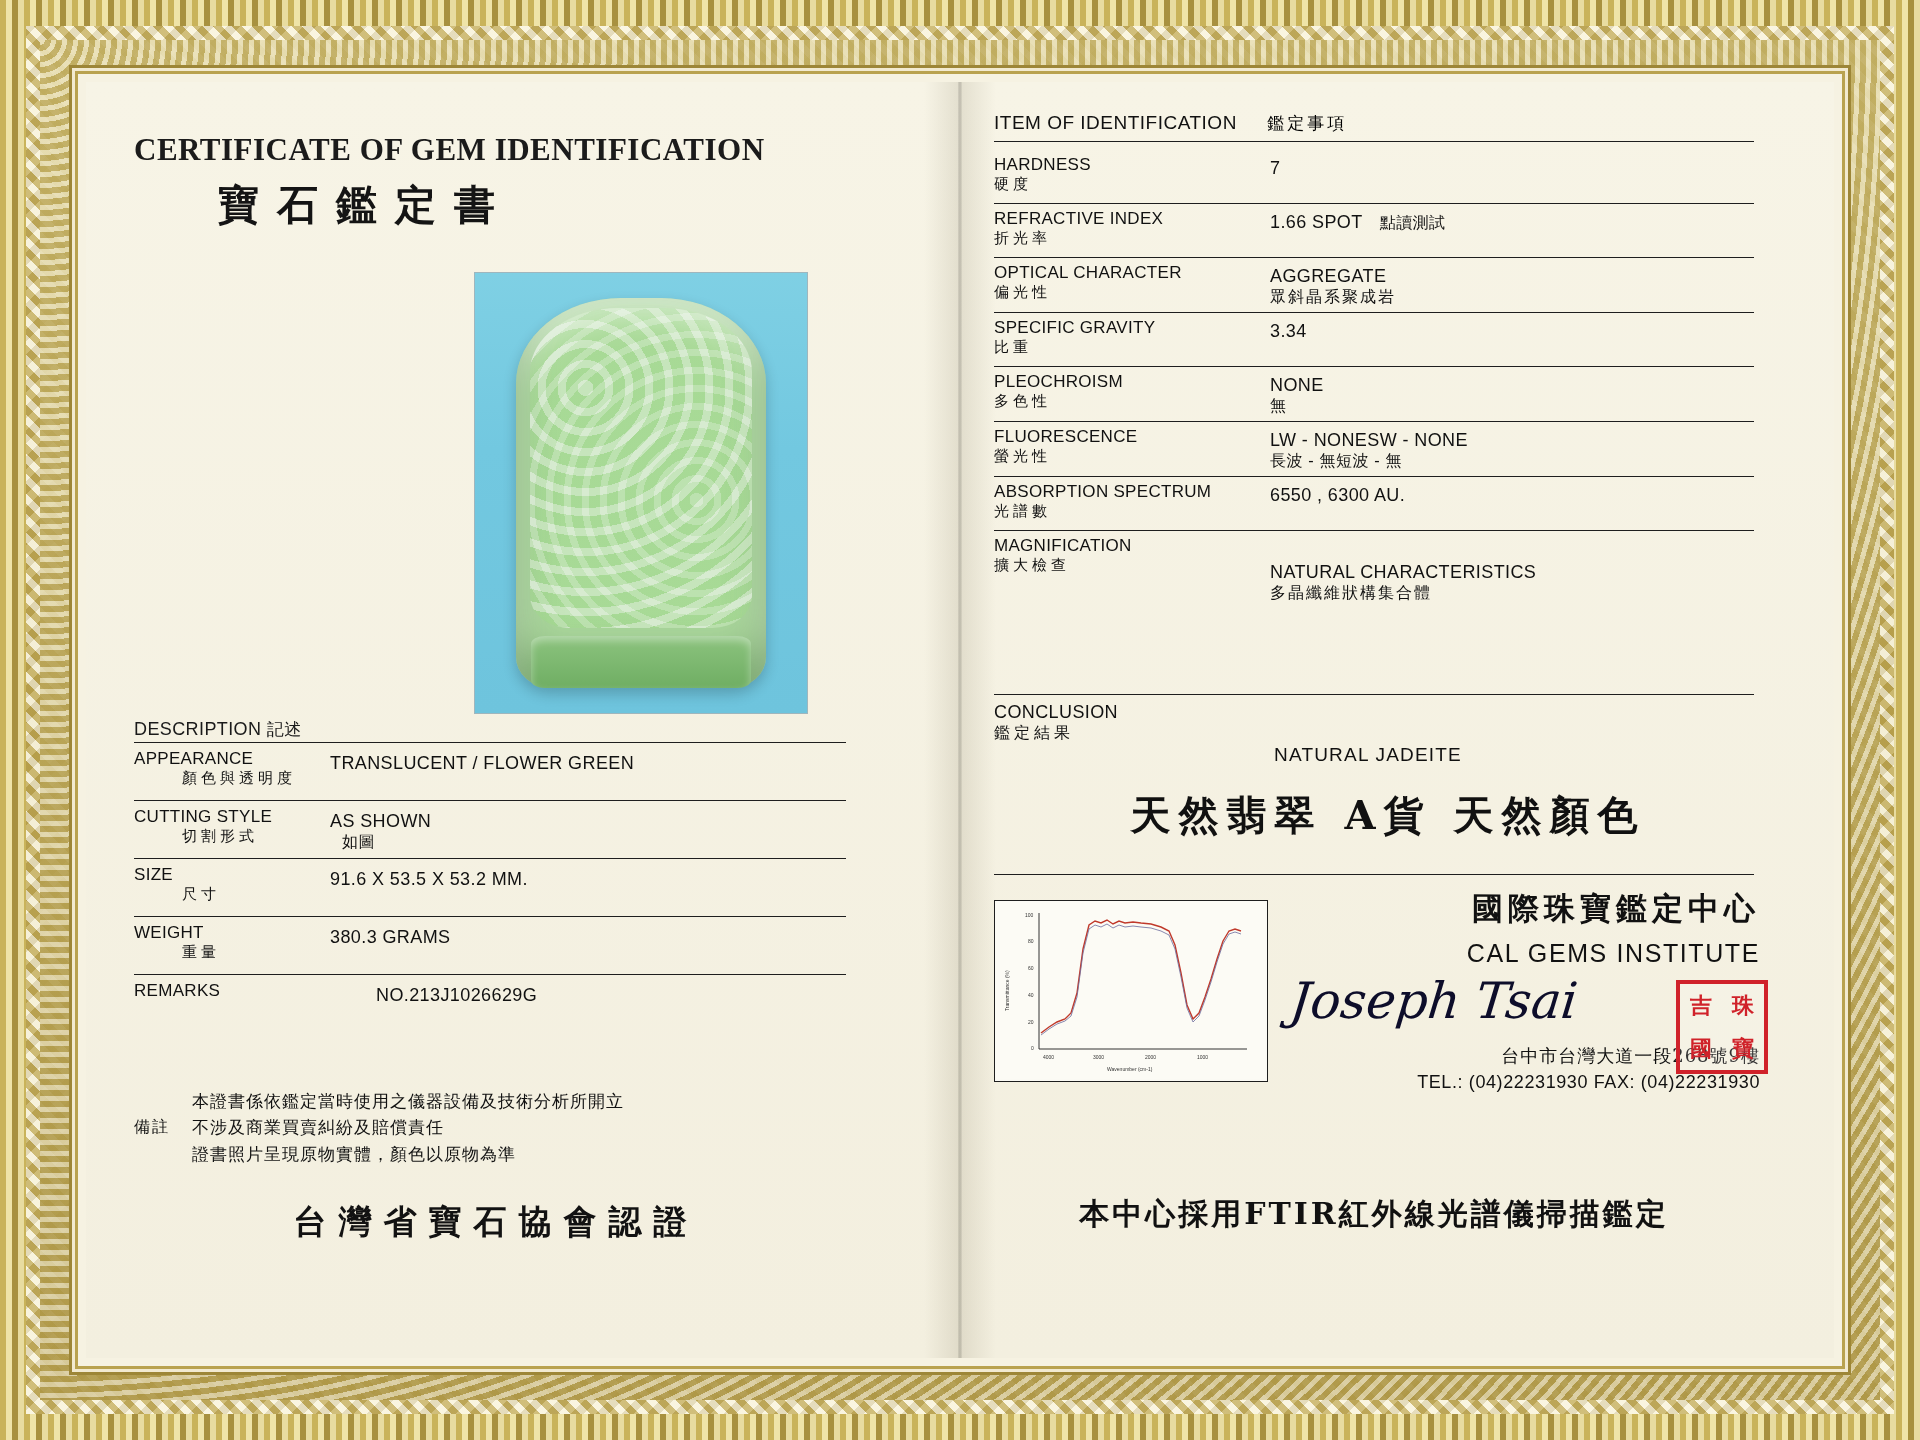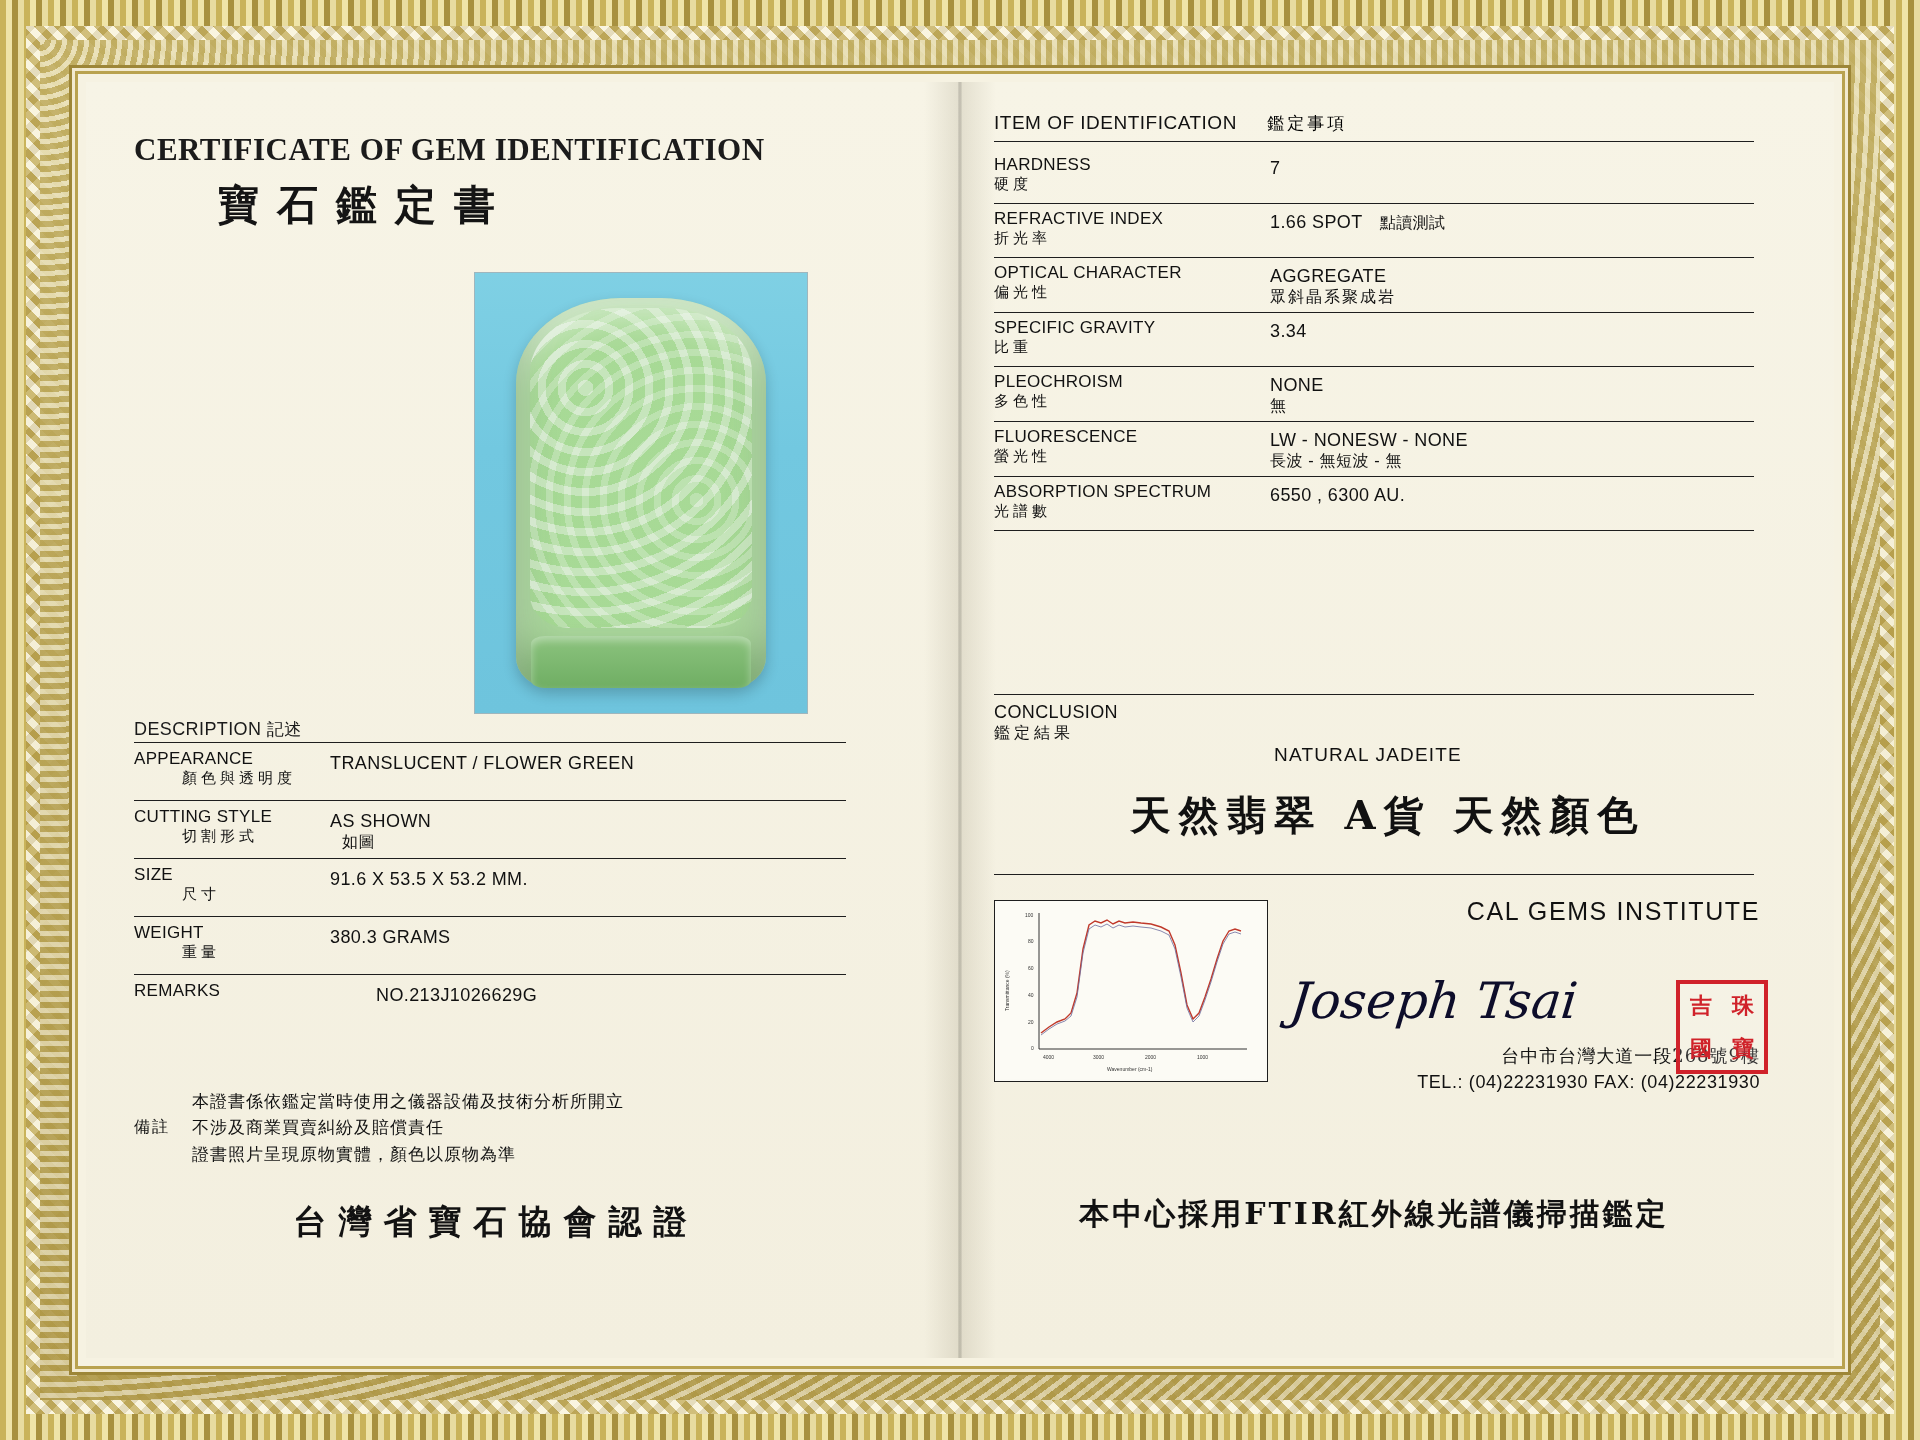--- a/index.html
+++ b/index.html
@@ -384,20 +384,30 @@
         <div class="rrow">
           <div class="lbl">
             <div class="en">ABSORPTION SPECTRUM</div>
             <div class="cn">光譜數</div>
           </div>
           <div class="val">
             <span>6550 , 6300 AU.</span>
           </div>
         </div>
 
+        <div class="rrow mag">
+          <div class="lbl">
+            <div class="en">MAGNIFICATION</div>
+            <div class="cn">擴大檢查</div>
+          </div>
+          <div class="val">
+            <span>NATURAL CHARACTERISTICS</span>
+            <span class="cn">多晶纖維狀構集合體</span>
+          </div>
+        </div>
       </div>
 
       <div class="conc-rule-top"></div>
       <div class="conc">
         <div class="lbl">
           <div class="en">CONCLUSION</div>
           <div class="cn">鑑定結果</div>
         </div>
         <div class="val-en">NATURAL JADEITE</div>
         <div class="val-cn">天然翡翠 A貨 天然顏色</div>
@@ -424,20 +434,21 @@
             <text x="202" y="158">1000</text>
             <text x="112" y="170">Wavenumber (cm-1)</text>
             <text x="14" y="110" transform="rotate(-90 14 110)">Transmittance (%)</text>
           </g>
           <polyline points="46,132 54,126 62,121 70,118 76,112 82,92 88,48 94,24 100,20 106,22 112,19 118,23 124,20 130,22 138,21 146,22 156,23 166,26 174,30 180,44 186,72 192,104 198,118 204,112 210,96 216,78 222,58 228,40 234,30 240,28 246,30" fill="none" stroke="#c0392b" stroke-width="1.4"></polyline>
           <polyline points="46,134 54,128 62,123 70,120 76,115 82,96 88,52 94,28 100,24 106,26 112,23 118,27 124,24 130,26 138,25 146,26 156,27 166,30 174,34 180,48 186,76 192,107 198,121 204,115 210,99 216,81 222,61 228,43 234,33 240,31 246,33" fill="none" stroke="#6b6b9c" stroke-width="1" opacity=".8"></polyline>
         </svg>
       </div>
 
       <div class="inst">
+        <div class="cn">國際珠寶鑑定中心</div>
         <div class="en">CAL GEMS INSTITUTE</div>
       </div>
 
       <div class="sign">Joseph Tsai</div>
 
       <div class="addr">台中市台灣大道一段268號9樓</div>
       <div class="tel">TEL.: (04)22231930 FAX: (04)22231930</div>
 
       <div class="seal">
         <span>吉</span>

